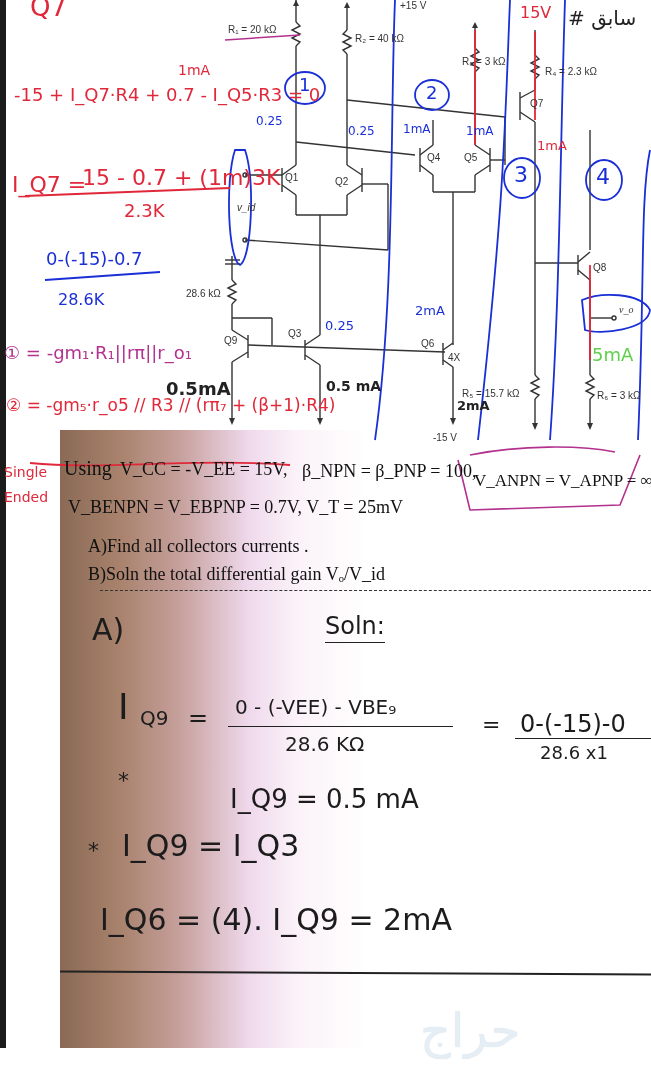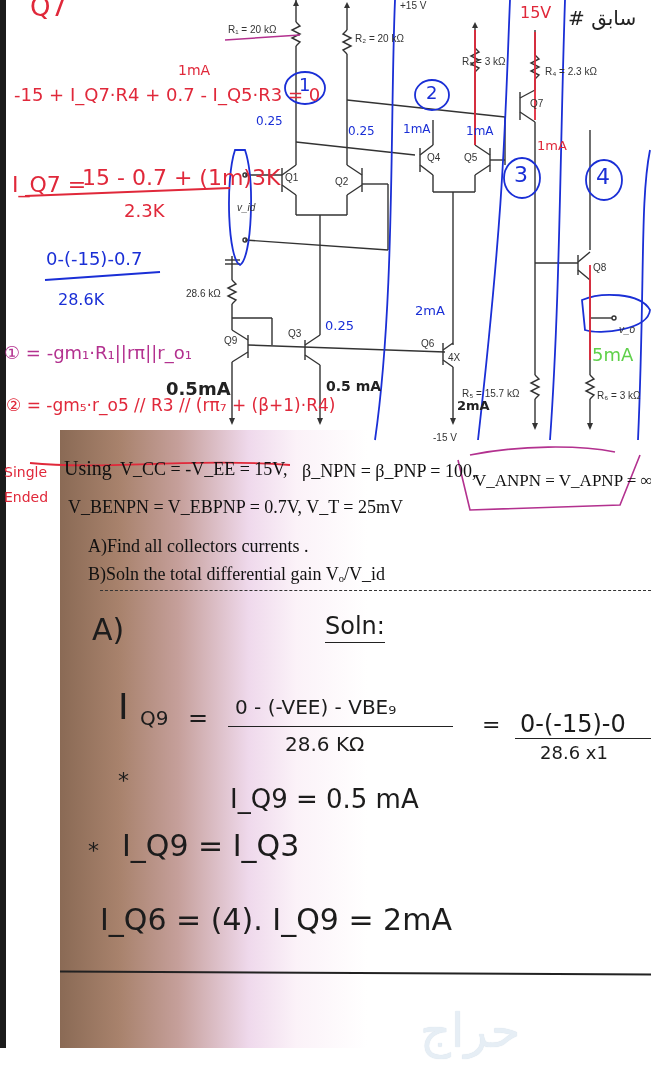--- a/index.html
+++ b/index.html
@@ -165,40 +165,40 @@
     <path d="M30,463 C100,470 200,458 290,465"></path>
   </g>
   <g stroke="#b3318f" stroke-width="1.6" fill="none">
     <path d="M470,455 C520,445 580,445 615,452"></path>
     <path d="M458,460 L470,510 L620,505 L640,455"></path>
     <line x1="225" y1="40" x2="300" y2="35"></line>
   </g>
 </svg>
 
 <div class="t small" style="left:228px;top:24px;">R₁ = 20 kΩ</div>
-<div class="t small" style="left:355px;top:33px;">R₂ = 20 kΩ</div>
+<div class="t small" style="left:355px;top:33px;">R₂ = 40 kΩ</div>
 <div class="t small" style="left:400px;top:0px;">+15 V</div>
 <div class="t small" style="left:418px;top:56px;padding-left:44px;">R₃ = 3 kΩ</div>
 <div class="t small" style="left:545px;top:66px;">R₄ = 2.3 kΩ</div>
 <div class="t small" style="left:186px;top:288px;">28.6 kΩ</div>
 <div class="t small" style="left:462px;top:388px;">R₅ = 15.7 kΩ</div>
 <div class="t small" style="left:597px;top:390px;">R₆ = 3 kΩ</div>
 <div class="t small" style="left:433px;top:432px;">-15 V</div>
 <div class="t small" style="left:448px;top:352px;">4X</div>
 <div class="t small" style="left:285px;top:172px;">Q1</div>
 <div class="t small" style="left:335px;top:176px;">Q2</div>
 <div class="t small" style="left:288px;top:328px;">Q3</div>
 <div class="t small" style="left:427px;top:152px;">Q4</div>
 <div class="t small" style="left:464px;top:152px;">Q5</div>
 <div class="t small" style="left:421px;top:338px;">Q6</div>
 <div class="t small" style="left:530px;top:98px;">Q7</div>
 <div class="t small" style="left:593px;top:262px;">Q8</div>
 <div class="t small" style="left:224px;top:335px;">Q9</div>
 <div class="t small" style="left:237px;top:202px;font-style:italic;">v_id</div>
-<div class="t small" style="left:619px;top:324px;font-style:italic;">v_o</div>
+<div class="t small" style="left:619px;top:304px;font-style:italic;font-family:Liberation Serif, serif;">v_o</div>
 <div class="t hand" style="left:326px;top:378px;font-size:14px;color:#222;font-weight:bold;">0.5 mA</div>
 <div class="t hand" style="left:166px;top:378px;font-size:18px;color:#222;font-weight:bold;">0.5mA</div>
 
 <div class="t hand red" style="left:30px;top:-8px;font-size:26px;">Q7</div>
 <div class="t hand red" style="left:178px;top:62px;font-size:14px;">1mA</div>
 <div class="t hand red" style="left:14px;top:84px;font-size:18px;">-15 + I_Q7·R4 + 0.7 - I_Q5·R3 = 0</div>
 <div class="t hand red" style="left:12px;top:172px;font-size:22px;">I_Q7 =</div>
 <div class="t hand red" style="left:82px;top:165px;font-size:22px;">15 - 0.7 + (1m)3K</div>
 <div class="t hand red" style="left:124px;top:200px;font-size:18px;">2.3K</div>
 <div class="t hand blue" style="left:46px;top:248px;font-size:18px;">0-(-15)-0.7</div>

